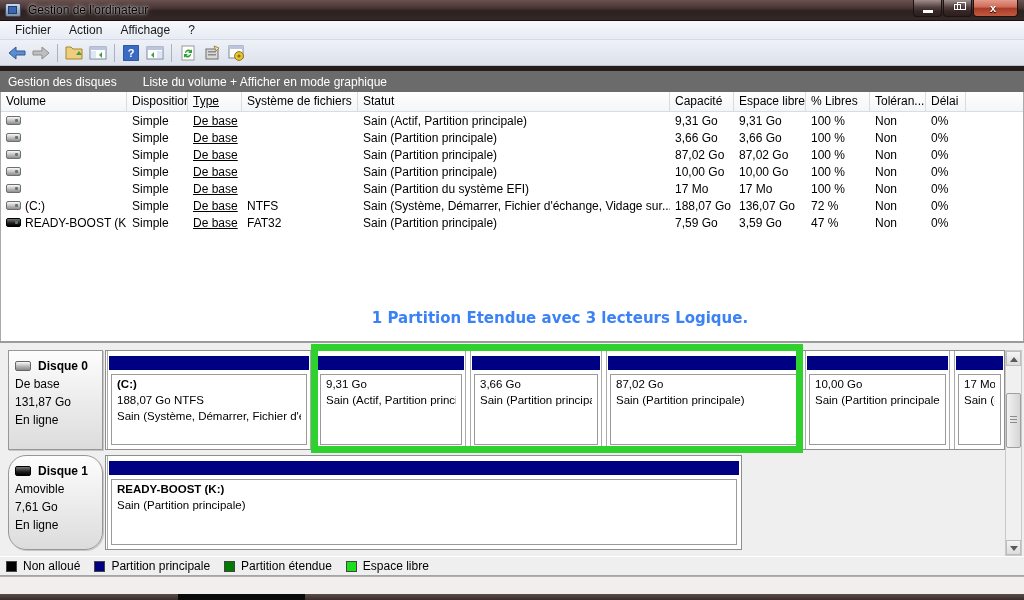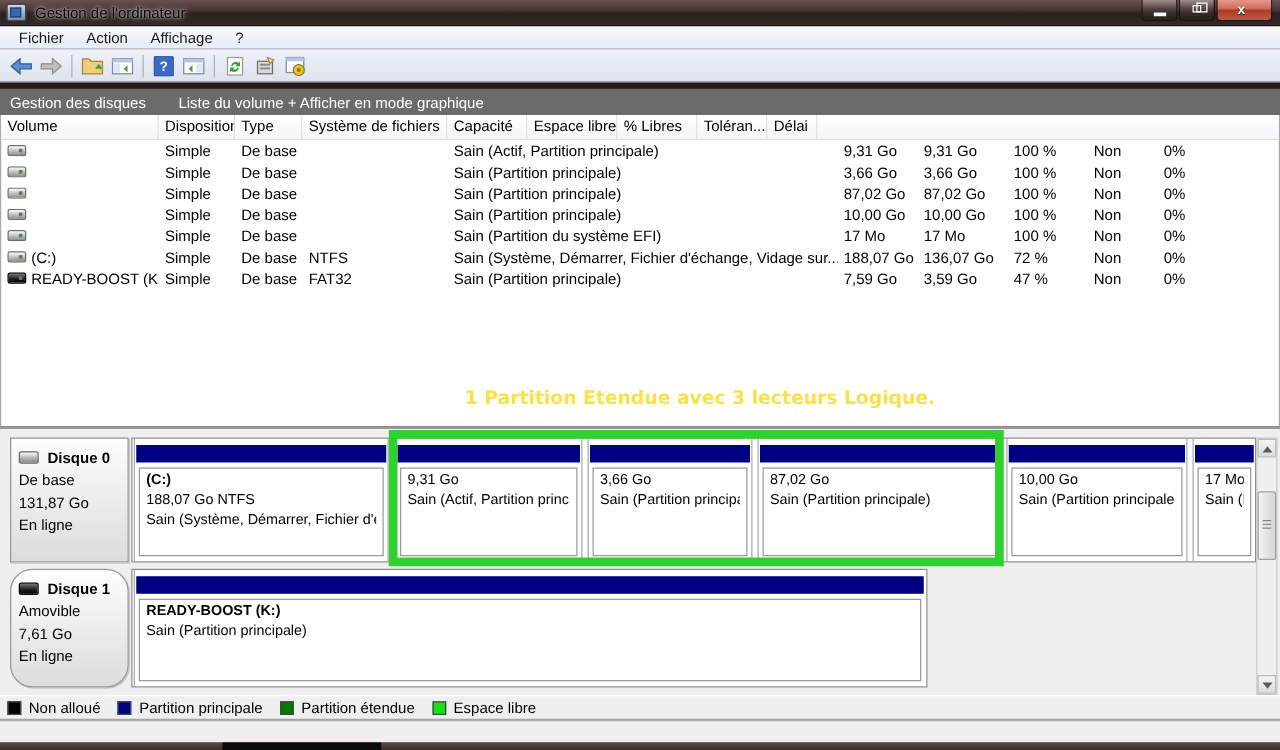--- a/index.html
+++ b/index.html
@@ -53,34 +53,34 @@
   .panel-subtitle { font-size:12px; padding-left:26px; }
 
   
   .table-area { position:absolute; left:0; top:92px; width:1024px; height:249px;
     background:#fff; border-left:1px solid #aaa; border-right:1px solid #aaa; }
   .thead { display:flex; height:20px; border-bottom:1px solid #d9dce1; }
   .th { font-size:12px; color:#000; background:linear-gradient(#ffffff,#f4f5f7);
     border-right:1px solid #d9dce1; padding:2px 4px 0 5px; white-space:nowrap; overflow:hidden; }
   .tbody .tr { display:flex; height:17px; align-items:center; }
   .td { font-size:12px; color:#000; padding:0 4px 0 5px; white-space:nowrap; overflow:hidden; }
-  .c-vol{width:126px;} .c-disp{width:61px;} .c-type{width:54px;} .c-fs{width:116px;}
+  .c-vol{width:126px;} .c-disp{width:61px;} .c-type{width:54px;text-decoration:underline;} .c-fs{width:116px;}
   .c-stat{width:312px;} .c-cap{width:64px;} .c-free{width:72px;} .c-pct{width:64px;}
   .c-tol{width:56px;} .c-del{width:40px;} .c-fill{flex:1; border-right:none;}
   .vol-cell { display:flex; align-items:center; gap:4px; }
   .vol-icon { width:15px; height:9px; border-radius:2px; flex:0 0 auto;
     background:linear-gradient(#fafafa,#b9b9b9 60%,#8f8f8f); border:1px solid #6f6f6f;
     position:relative; }
   .vol-icon::after { content:""; position:absolute; right:2px; top:2px; width:3px; height:3px;
     background:#5e7d5e; border-radius:1px; }
   .vol-icon.dark { background:linear-gradient(#777,#1c1c1c 60%,#000); border-color:#000; }
 
   
   .annotation { position:absolute; left:290px; top:309px; width:540px; text-align:center;
-    font-family:"DejaVu Sans", sans-serif; font-size:15px; font-weight:bold; color:#fde047; }
+    font-family:"DejaVu Sans", sans-serif; font-size:15px; font-weight:bold; color:#3b82f6; }
 
   
   .splitter { position:absolute; left:0; top:341px; width:1024px; height:2px; background:#9b9b9b; }
   .graphic { position:absolute; left:0; top:343px; width:1024px; height:233px; background:#efefef; }
   .disk-label { position:absolute; left:8px; width:95px;
     background:linear-gradient(#fdfdfd,#dcdcdc); border:1px solid #979797;
     box-shadow:1px 1px 0 #c7c7c7; padding:8px 0 0 6px; }
   .disk-label .dname { font-size:12px; font-weight:bold; color:#000; display:flex;
     align-items:center; gap:7px; }
   .disk-icon { width:16px; height:10px; border-radius:2px;
@@ -233,20 +233,21 @@
     <div class="panel-title">Gestion des disques</div>
     <div class="panel-subtitle">Liste du volume + Afficher en mode graphique</div>
   </div>
 
   <div class="table-area">
     <div class="thead">
       <div class="th c-vol">Volume</div>
       <div class="th c-disp">Disposition</div>
       <div class="th c-type">Type</div>
       <div class="th c-fs">Système de fichiers</div>
+      <div class="th c-stat">Statut</div>
       <div class="th c-cap">Capacité</div>
       <div class="th c-free">Espace libre</div>
       <div class="th c-pct">% Libres</div>
       <div class="th c-tol">Toléran...</div>
       <div class="th c-del">Délai</div>
       <div class="th c-fill"></div>
     </div>
     <div class="tbody">
       <div class="tr">
         <div class="td c-vol vol-cell">

